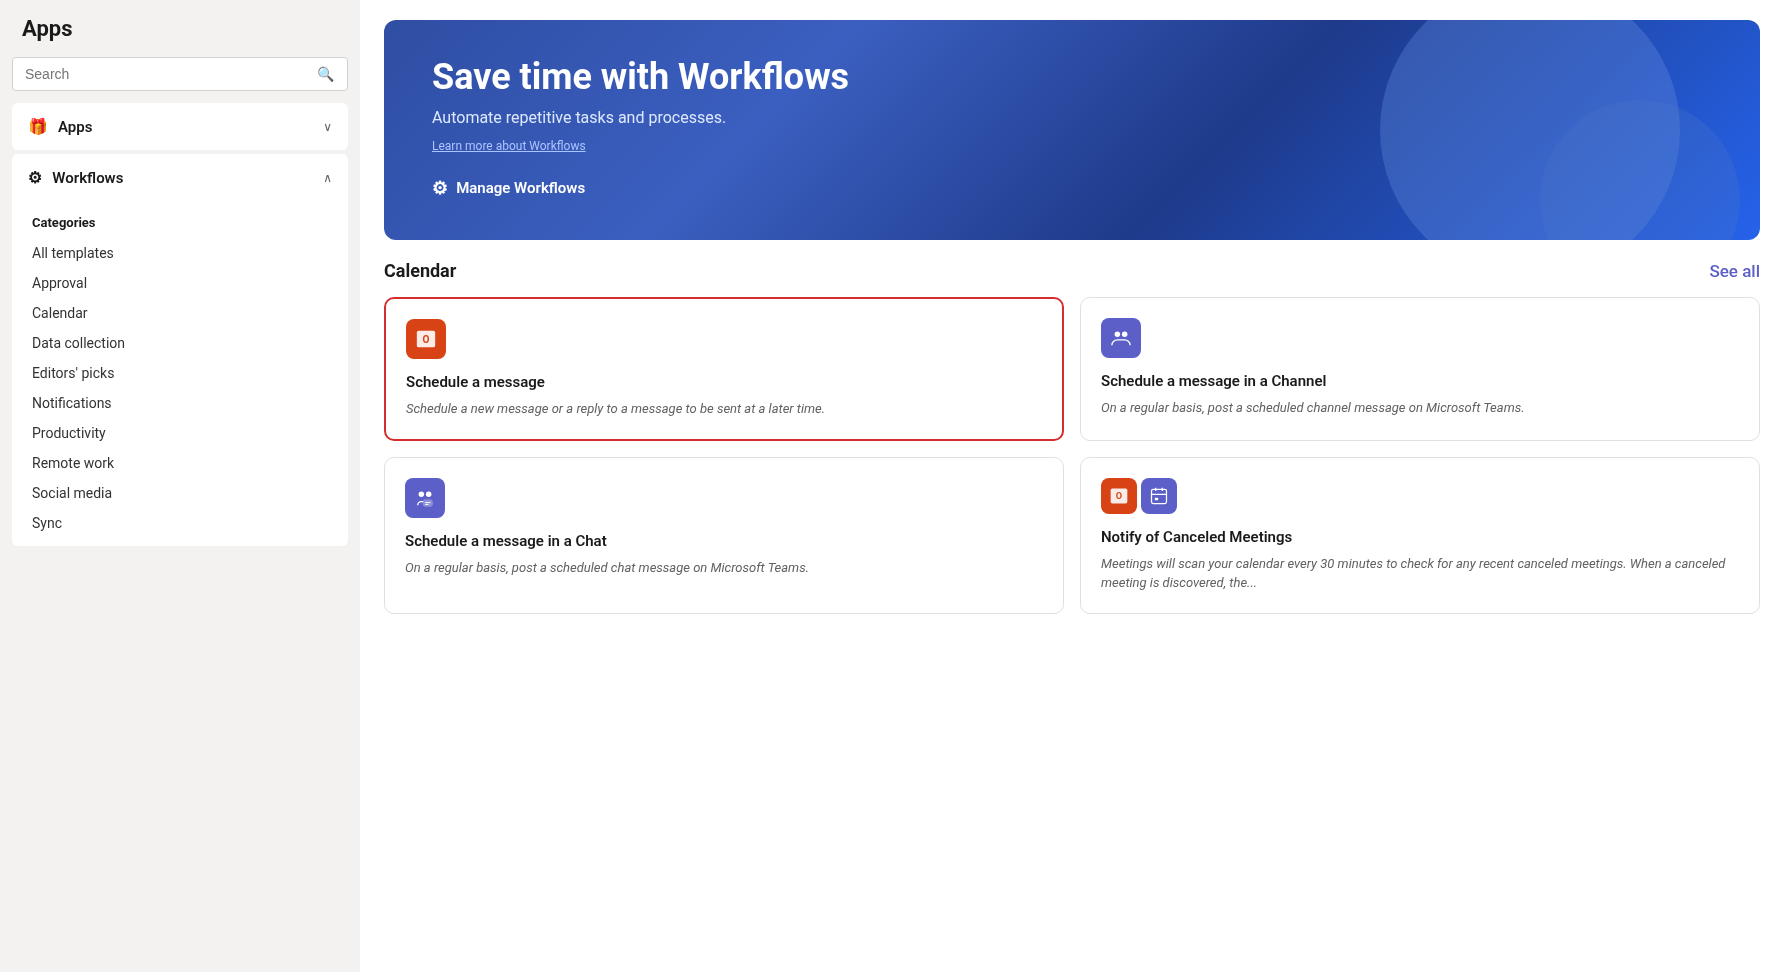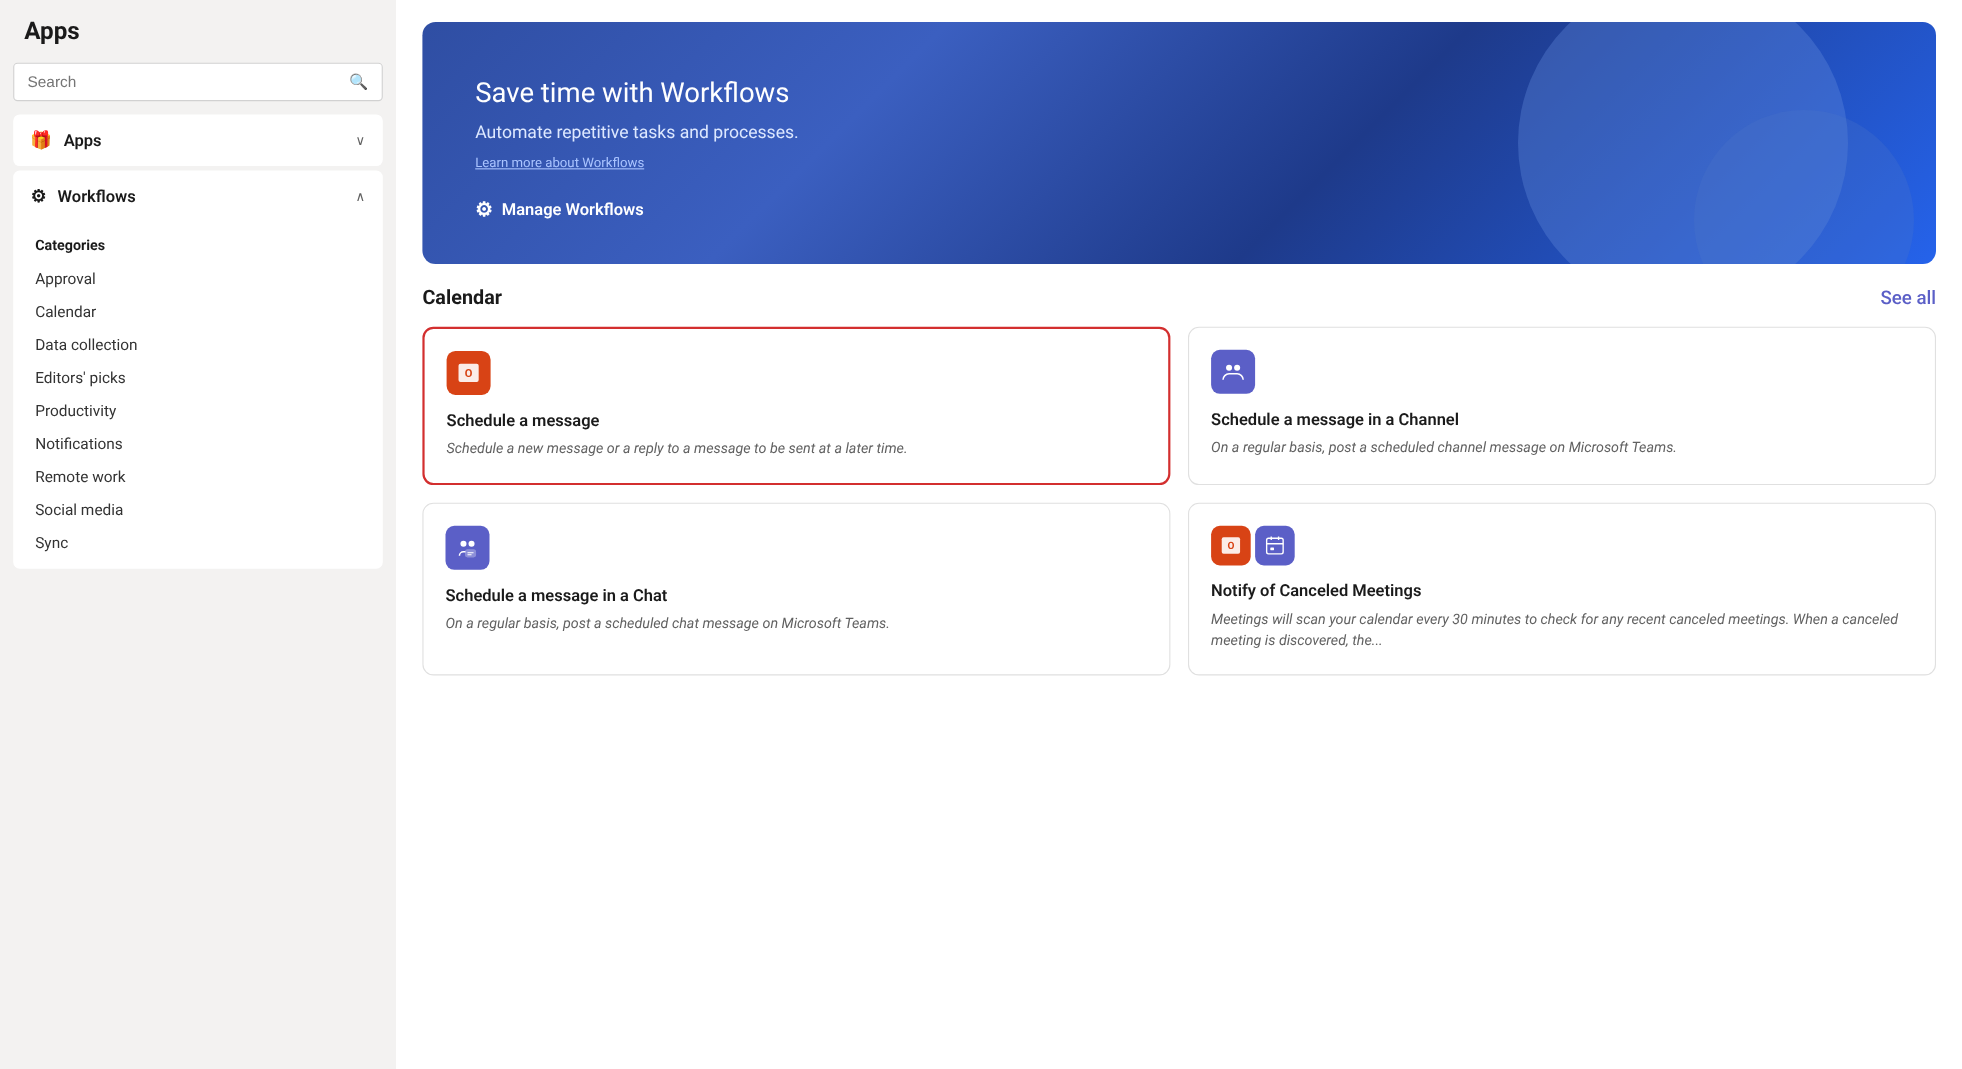--- a/index.html
+++ b/index.html
@@ -26,21 +26,21 @@
 
     .sidebar-title {
       font-size: 22px;
       font-weight: 700;
       color: #1a1a1a;
       padding: 8px 10px 16px 10px;
     }
 
     .search-box {
       display: flex;
-      align-items: flex-start;
+      align-items: flex-end;
       background: #fff;
       border: 1px solid #d1d1d1;
       border-radius: 4px;
       padding: 8px 12px;
       margin-bottom: 12px;
       gap: 8px;
     }
 
     .search-box input {
       border: none;
@@ -166,27 +166,26 @@
       position: absolute;
       bottom: -60px;
       right: 20px;
       width: 200px;
       height: 200px;
       background: rgba(80, 120, 200, 0.25);
       border-radius: 50%;
     }
 
     .hero-title {
-      font-size: 25px;
-      font-weight: 400;
+      font-size: 36px;
+      font-weight: 700;
       color: #fff;
       margin-bottom: 10px;
       position: relative;
       z-index: 1;
-      margin-top: 15px;
     }
 
     .hero-subtitle {
       font-size: 16px;
       color: #dde8ff;
       margin-bottom: 12px;
       position: relative;
       z-index: 1;
     }
 
@@ -353,26 +352,27 @@
     <div class="workflows-header">
       <div class="left">
         <span class="nav-section-icon">⚙</span>
         <span>Workflows</span>
       </div>
       <span class="chevron">∧</span>
     </div>
 
     <div class="categories-section">
       <div class="categories-title">Categories</div>
+      <div class="category-item">All templates</div>
       <div class="category-item">Approval</div>
       <div class="category-item">Calendar</div>
       <div class="category-item">Data collection</div>
       <div class="category-item">Editors' picks</div>
+      <div class="category-item">Notifications</div>
       <div class="category-item">Productivity</div>
-      <div class="category-item">Notifications</div>
       <div class="category-item">Remote work</div>
       <div class="category-item">Social media</div>
       <div class="category-item">Sync</div>
     </div>
   </div>
 </div>
 
 <div class="main-content">
 
   <div class="hero-banner">

